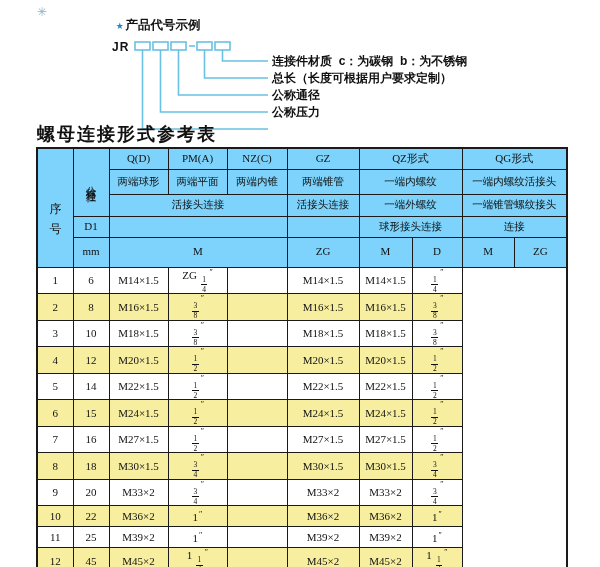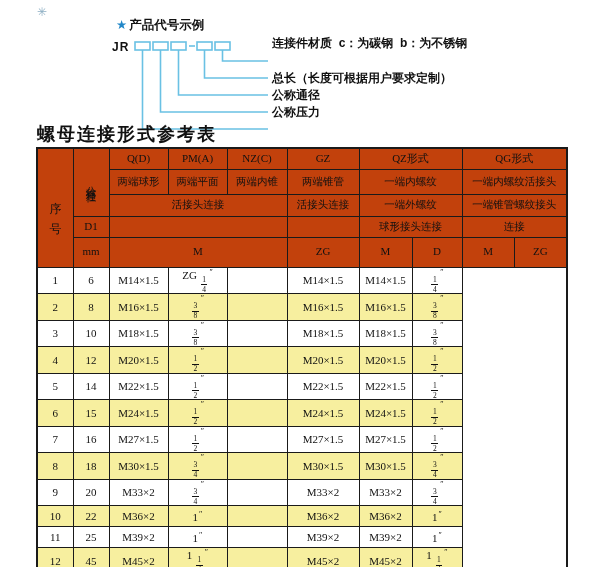--- a/index.html
+++ b/index.html
@@ -1,33 +1,33 @@
 <!DOCTYPE html>
 <html><head>
 <meta charset="utf-8">
 <style>
   html,body{margin:0;padding:0;}
   body{width:600px;height:567px;background:#ffffff;font-family:"Liberation Sans",sans-serif;color:#111;}
   .page{position:relative;width:600px;height:567px;overflow:hidden;background:#fff;}
 
   .corner-mark{position:absolute;left:37px;top:5px;font-size:12px;color:#8fb0c4;}
 
-  .diag-title{position:absolute;left:116px;top:17px;font-size:12.5px;font-weight:700;white-space:pre;}
+  .diag-title{position:absolute;left:116px;top:17px;font-size:12.5px;font-weight:700;white-space:pre;font-family:Liberation Mono, monospace;}
   .diag-title .star{color:#2187c8;margin-right:2px;font-weight:400;}
   .code-prefix{position:absolute;left:112px;top:40px;font-size:12px;font-weight:600;letter-spacing:1px;}
   .diag-svg{position:absolute;left:0;top:0;}
 
   .diag-label{position:absolute;left:272px;height:14px;font-size:12px;font-weight:700;white-space:pre;line-height:14px;}
 
   .table-title{position:absolute;left:37px;top:122px;font-size:18px;font-weight:700;font-family:Liberation Mono, monospace;letter-spacing:2px;}
 
   table.ref{position:absolute;left:36px;top:147px;border-collapse:collapse;table-layout:fixed;width:530px;font-family:"Liberation Serif",serif;}
   table.ref{border:2px solid #1a1a1a;}
   table.ref th, table.ref td{border:1px solid #1a1a1a;padding:0;text-align:center;vertical-align:middle;font-weight:normal;overflow:hidden;}
-  thead th{background:#c2410c;font-size:10.5px;line-height:1.05;}
+  thead th{background:#7dd3fc;font-size:10.5px;line-height:1.05;}
   thead .lat{font-size:11px;}
   tr.hr1{height:21px;} tr.hr2{height:25px;} tr.hr3{height:22px;} tr.hr4{height:21px;} tr.hr5{height:30px;}
   tbody tr{height:21px;}
   tbody td{font-size:11px;background:#ffffff;}
   tbody tr.alt td{background:#f7ef9f;}
 
   .vtext{writing-mode:vertical-lr;text-orientation:upright;display:inline-block;}
   .seq-v{font-size:12px;letter-spacing:22px;padding-top:14px;}
   .nom-v{font-size:10.5px;letter-spacing:2px;}
 
@@ -56,21 +56,21 @@
       <rect x="197" y="42" width="15" height="8"></rect>
       <rect x="215" y="42" width="15" height="8"></rect>
       <polyline points="222.5,50 222.5,61 268,61"></polyline>
       <polyline points="204.5,50 204.5,78 268,78"></polyline>
       <polyline points="178.5,50 178.5,95 268,95"></polyline>
       <polyline points="160.5,50 160.5,112 268,112"></polyline>
       <polyline points="142.5,50 142.5,129 268,129"></polyline>
     </g>
   </svg>
 
-  <div class="diag-label" style="top:36px;">连接件材质  c：为碳钢  b：为不锈钢</div>
+  <div class="diag-label" style="top:54px;">连接件材质  c：为碳钢  b：为不锈钢</div>
   <div class="diag-label" style="top:71px;">总长（长度可根据用户要求定制）</div>
   <div class="diag-label" style="top:88px;">公称通径</div>
   <div class="diag-label" style="top:105px;">公称压力</div>
 
   <div class="table-title">螺母连接形式参考表</div>
 
   <table class="ref">
     <colgroup>
       <col style="width:36px">
         <col style="width:36px">

